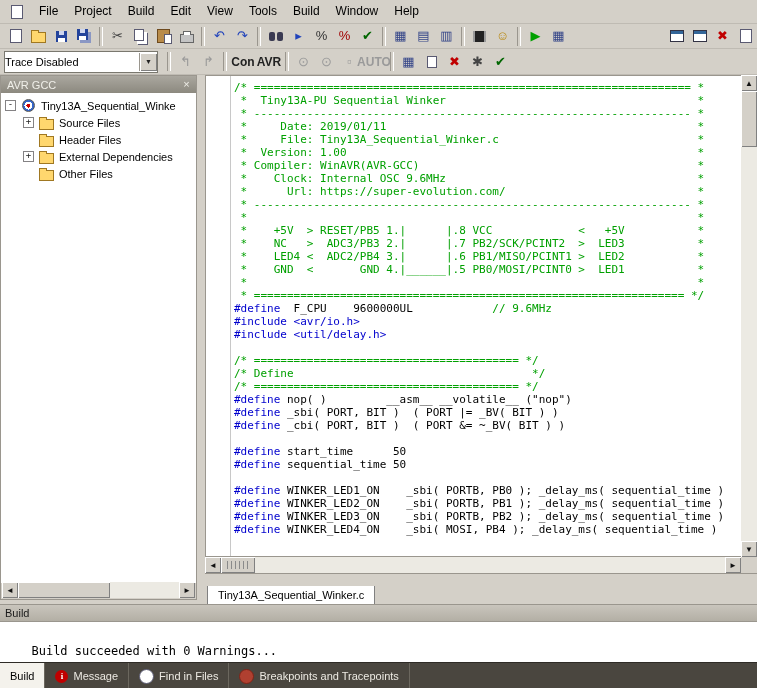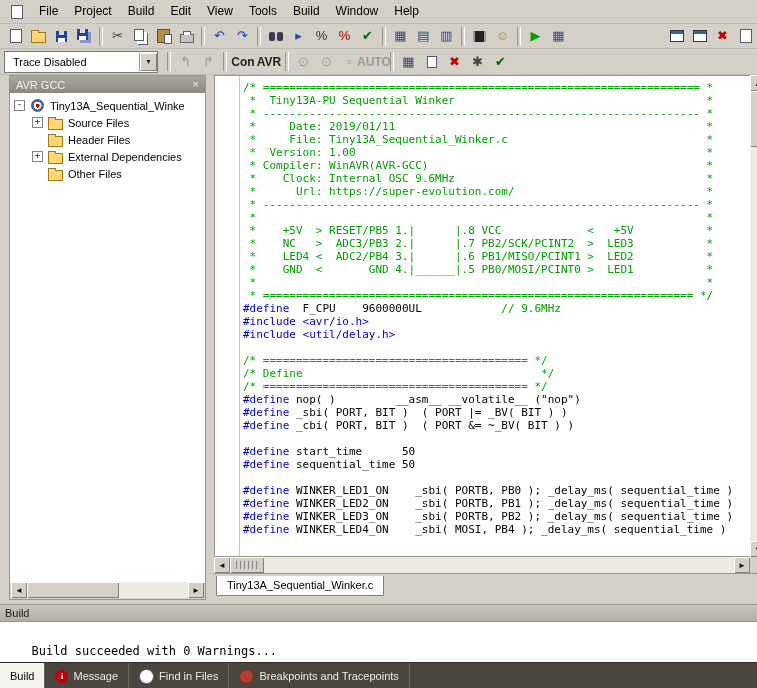--- a/index.html
+++ b/index.html
@@ -22,21 +22,21 @@
   .tb-btn{width:23px;height:21px;display:flex;align-items:center;justify-content:center;flex:0 0 auto;}
   .tb-btn.txt{font-size:12px;font-weight:bold;color:#222;width:26px;}
   .tb-btn.disabled{color:#9a9a9a;}
   .tb-btn.disabled .glyph{color:#9a9a9a !important;}
   .tb-sep{width:2px;height:19px;margin:0 3px;border-left:1px solid #9a968e;border-right:1px solid #fff;flex:0 0 auto;}
   .tb-gap{margin-left:auto;}
   .glyph{font-size:13px;line-height:16px;}
   
   .combo{width:152px;height:20px;background:#fff;border:1px solid #7a786f;display:flex;align-items:center;
     margin-right:6px;flex:0 0 auto;}
-  .combo .val{flex:1;padding-left:8px;font-size:11px;white-space:nowrap;overflow:hidden;}
+  .combo .val{flex:1;padding-left:0;font-size:11px;white-space:nowrap;overflow:hidden;}
   .combo .drop{width:17px;height:18px;background:#d4d0c8;border-left:1px solid #9a968e;display:flex;align-items:center;justify-content:center;
     box-shadow:inset 1px 1px 0 #fff, inset -1px -1px 0 #808080;font-size:7px;color:#222;}
   
   .icon{width:17px;height:16px;display:flex;align-items:center;justify-content:center;position:relative;}
   .sh-page{width:10px;height:12px;background:#fff;border:1px solid #5a5a72;}
   .sh-page-sm{width:8px;height:10px;background:#fff;border:1px solid #5a5a72;}
   .sh-folder{width:13px;height:9px;background:#ffd76e;border:1px solid #a07822;position:relative;margin-top:3px;}
   .sh-folder::before{content:"";position:absolute;top:-3px;left:-1px;width:6px;height:2px;background:#ffd76e;border:1px solid #a07822;border-bottom:none;}
   .sh-floppy{width:11px;height:11px;background:#24449c;position:relative;}
   .sh-floppy::before{content:"";position:absolute;top:0;left:3px;width:5px;height:4px;background:#cfd6ee;}
@@ -49,21 +49,21 @@
   .sh-printer::before{content:"";position:absolute;top:-4px;left:2px;width:6px;height:3px;background:#fff;border:1px solid #666;border-bottom:none;}
   .sh-binoc{position:relative;width:14px;height:9px;}
   .sh-binoc::before,.sh-binoc::after{content:"";position:absolute;top:0;width:6px;height:9px;background:#3a3a52;border-radius:2px;}
   .sh-binoc::before{left:0;}.sh-binoc::after{right:0;}
   .sh-chip{width:9px;height:11px;background:#222;border-left:2px solid #9a9a9a;border-right:2px solid #9a9a9a;}
   .sh-window{width:12px;height:10px;border:1px solid #334;background:#fff;}
   .sh-window::before{content:"";display:block;height:3px;background:#369;}
   .sh-target{width:11px;height:11px;border-radius:50%;border:1px solid #555;
     background:radial-gradient(circle,#c00 0 2px,#fff 2px 4px,#36c 4px);}
   
-  .workspace{position:absolute;left:9px;top:75px;width:604px;height:529px;}
+  .workspace{position:absolute;left:0;top:75px;width:604px;height:529px;}
   .left-panel{position:absolute;left:0;top:0;width:197px;height:525px;background:#d4d0c8;border:1px solid #9a968e;box-sizing:border-box;}
   .panel-header{height:17px;background:linear-gradient(#aaa79f,#8c897f);display:flex;align-items:center;padding:0 3px 0 6px;}
   .panel-header .title{flex:1;color:#f0efe9;font-size:11px;}
   .panel-header .hdr-btn{width:13px;height:13px;display:flex;align-items:center;justify-content:center;color:#f0efe9;font-size:11px;line-height:11px;}
   .tree{position:absolute;left:0;top:17px;right:0;bottom:16px;background:#fff;overflow:hidden;padding:4px 0 0 4px;}
   .tree-row{display:flex;align-items:center;height:17px;white-space:nowrap;}
   .tree-row.child{padding-left:18px;}
   .expander{width:9px;height:9px;border:1px solid #848284;background:#fff;font-size:9px;line-height:7px;text-align:center;margin-right:4px;flex:0 0 auto;color:#222;font-family:"DejaVu Sans Mono",monospace;}
   .expander.none{visibility:hidden;}
   .tree-row .icon{margin-right:4px;flex:0 0 auto;}
@@ -93,21 +93,21 @@
   .ed-vscroll{right:0;top:0;width:16px;height:482px;}
   .ed-vscroll .sb-btn{position:absolute;left:0;}
   .ed-vscroll .up{top:0;}
   .ed-vscroll .down{bottom:0;}
   .ed-vscroll .sb-thumb{position:absolute;left:0;top:16px;width:16px;height:56px;}
   .ed-hscroll{left:0;top:482px;width:536px;}
   .ed-hscroll .sb-thumb{width:34px;display:flex;}
   .ed-hscroll .spring{flex:1;}
   .sb-corner{position:absolute;left:536px;top:482px;width:16px;height:16px;background:#d4d0c8;}
   .editor-tabs{position:absolute;left:0;top:498px;width:552px;height:25px;border-top:1px solid #9a968e;display:flex;align-items:flex-start;padding-left:2px;box-sizing:border-box;}
-  .doc-tab{margin-top:2px;background:#fff;border:1px solid #808080;border-top:none;padding:3px 10px 4px 10px;font-size:11px;
+  .doc-tab{margin-top:12px;background:#fff;border:1px solid #808080;border-top:none;padding:3px 10px 4px 10px;font-size:11px;
     border-bottom-left-radius:2px;border-bottom-right-radius:2px;}
   
   .build-title{position:absolute;left:0;top:604px;width:757px;height:17px;background:linear-gradient(#c9c5bd,#b3afa5);
     border-top:1px solid #9a968e;box-sizing:border-box;display:flex;align-items:center;padding-left:5px;font-size:11px;color:#1a1a1a;}
   .build-output{position:absolute;left:0;top:621px;width:757px;height:41px;background:#fff;border-top:1px solid #9a968e;box-sizing:border-box;
     font-family:"DejaVu Sans Mono",monospace;font-size:12px;padding:8px 0 0 17px;white-space:pre;}
   
   .bottom-tabs{position:absolute;left:0;top:662px;width:757px;height:26px;background:#4a463f;display:flex;align-items:stretch;border-top:1px solid #2e2b26;}
   .btab{display:flex;align-items:center;padding:0 10px;font-size:11px;color:#ece9e2;border-right:1px solid #6b675e;white-space:nowrap;}
   .btab.active{background:#f4f2ec;color:#000;}

